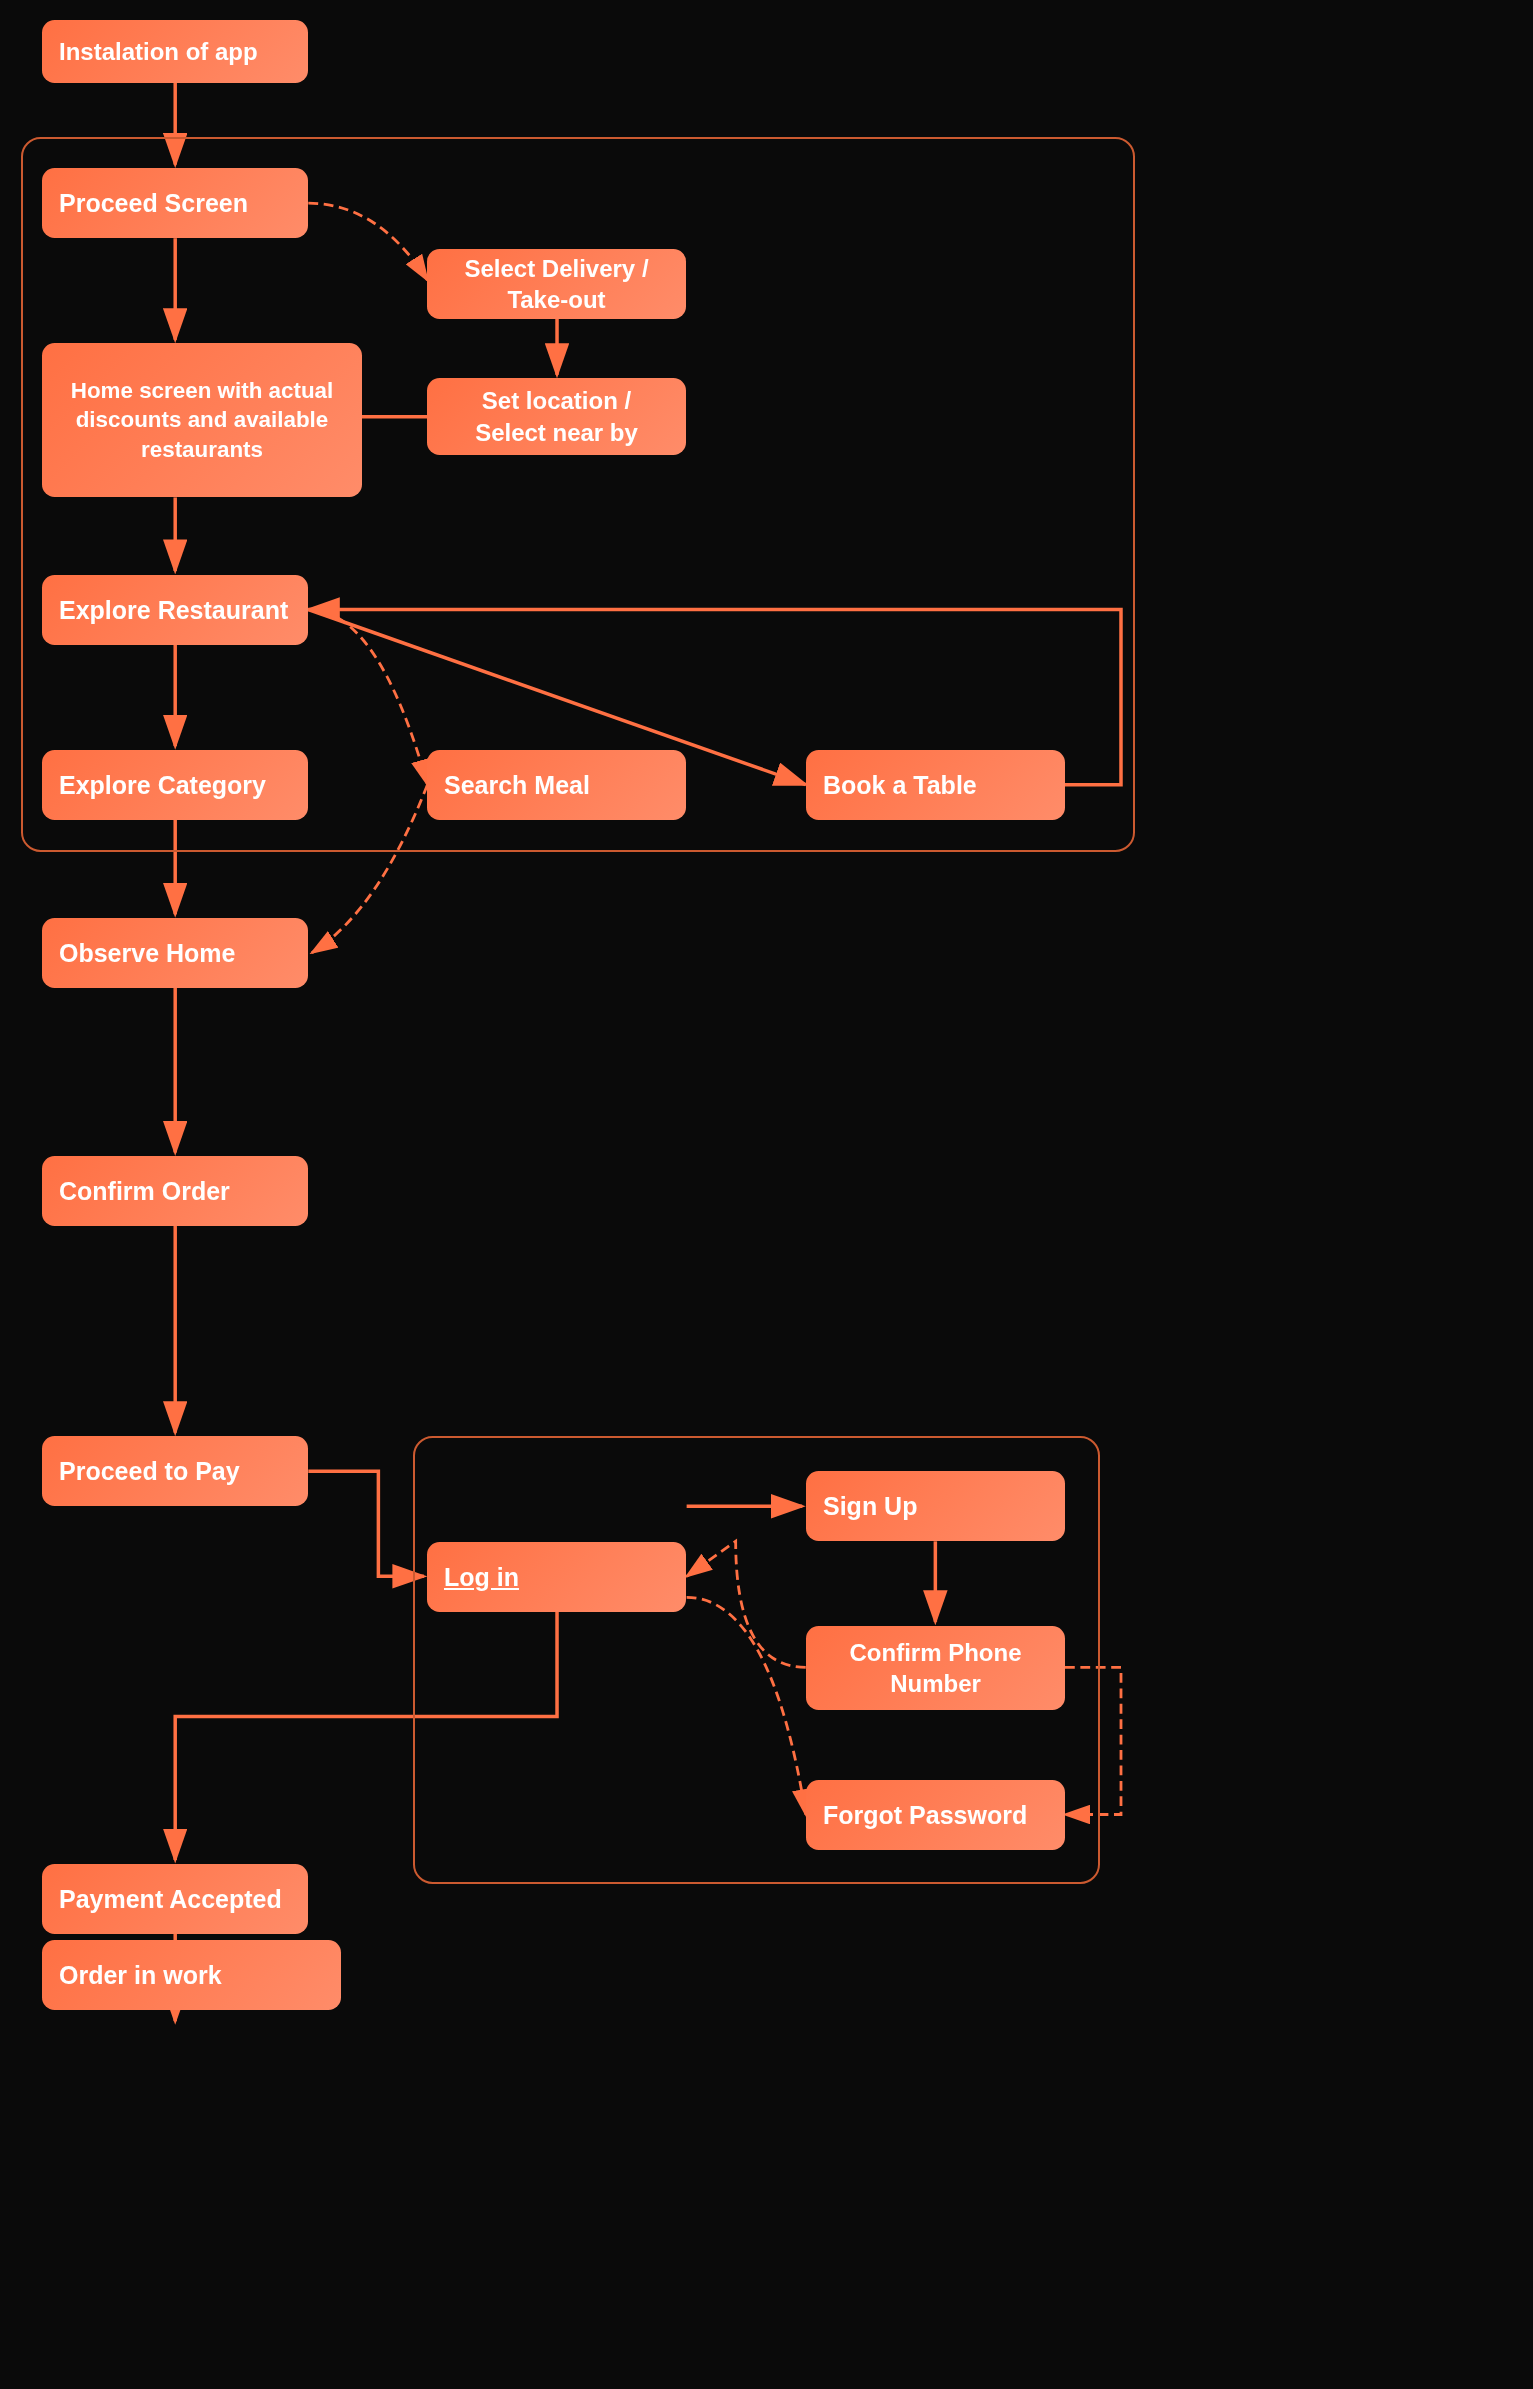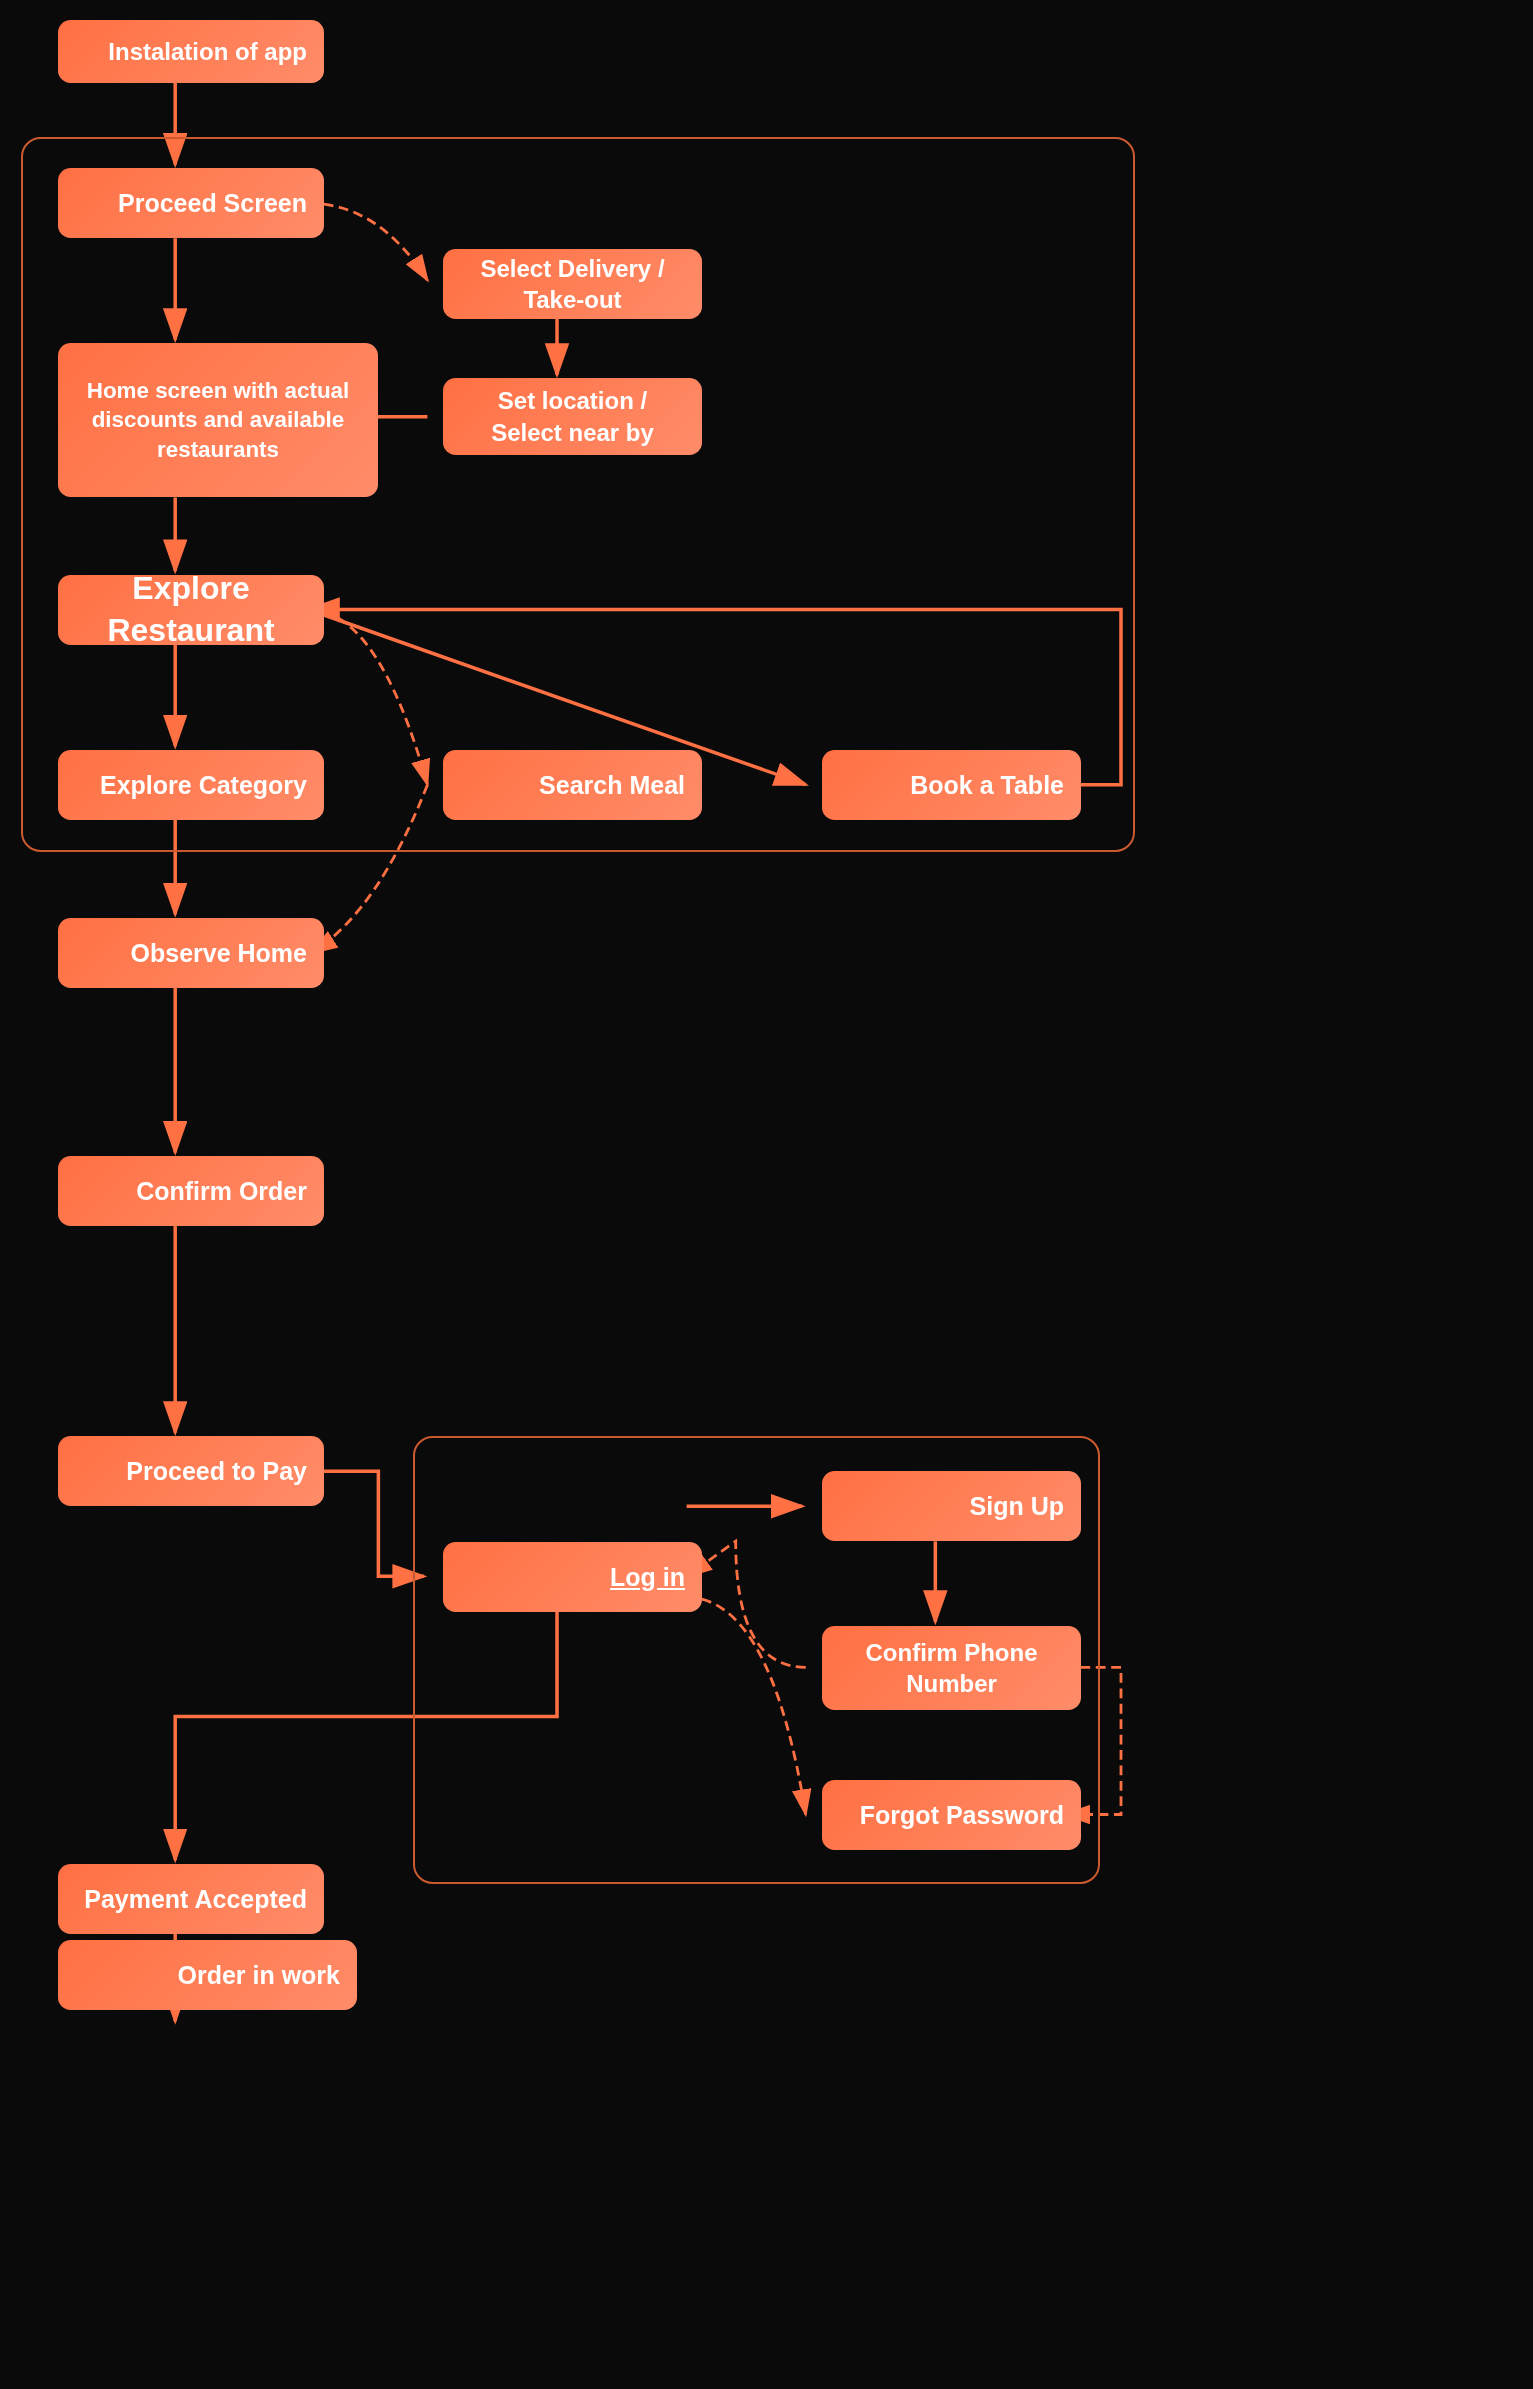--- a/index.html
+++ b/index.html
@@ -10,28 +10,27 @@
       font-family: 'Arial', sans-serif;
       position: relative;
       overflow: hidden;
     }
 
     .node {
       position: absolute;
       border-radius: 12.6px;
       display: flex;
       align-items: center;
-      justify-content: flex-end;
+      justify-content: flex-start;
       text-align: center;
       font-size: 25px;
       font-weight: 600;
       color: white;
       padding: 11.2px 17px;
       line-height: 1.3;
-      margin-left: 16px;
     }
 
     .node-orange {
       background: linear-gradient(135deg, #ff7043 0%, #ff8c69 100%);
     }
 
     .big-rect {
       border: 2.1px solid #cc5a30;
       border-radius: 19.6px;
       position: absolute;
@@ -138,21 +137,21 @@
 </div>
 
 <div class="node node-orange" style="left:427px; top:249px; width:259px; height:70px; font-size:24px;">
   <span>Select Delivery / Take-out</span>
 </div>
 
 <div class="node node-orange" style="left:427px; top:378px; width:259px; height:77px; font-size:24px;">
   <span>Set location / Select near by</span>
 </div>
 
-<div class="node node-orange" style="left:42px; top:575px; width:266px; height:70px; font-size:32px;">
+<div class="node node-orange" style="left:42px; top:575px; width:266px; height:70px; font-size:25px;">
   <span>Explore Restaurant</span>
 </div>
 
 <div class="node node-orange" style="left:42px; top:750px; width:266px; height:70px; font-size:25px;">
   <span>Explore Category</span>
 </div>
 
 <div class="node node-orange" style="left:427px; top:750px; width:259px; height:70px; font-size:25px;">
   <span>Search Meal</span>
 </div>

